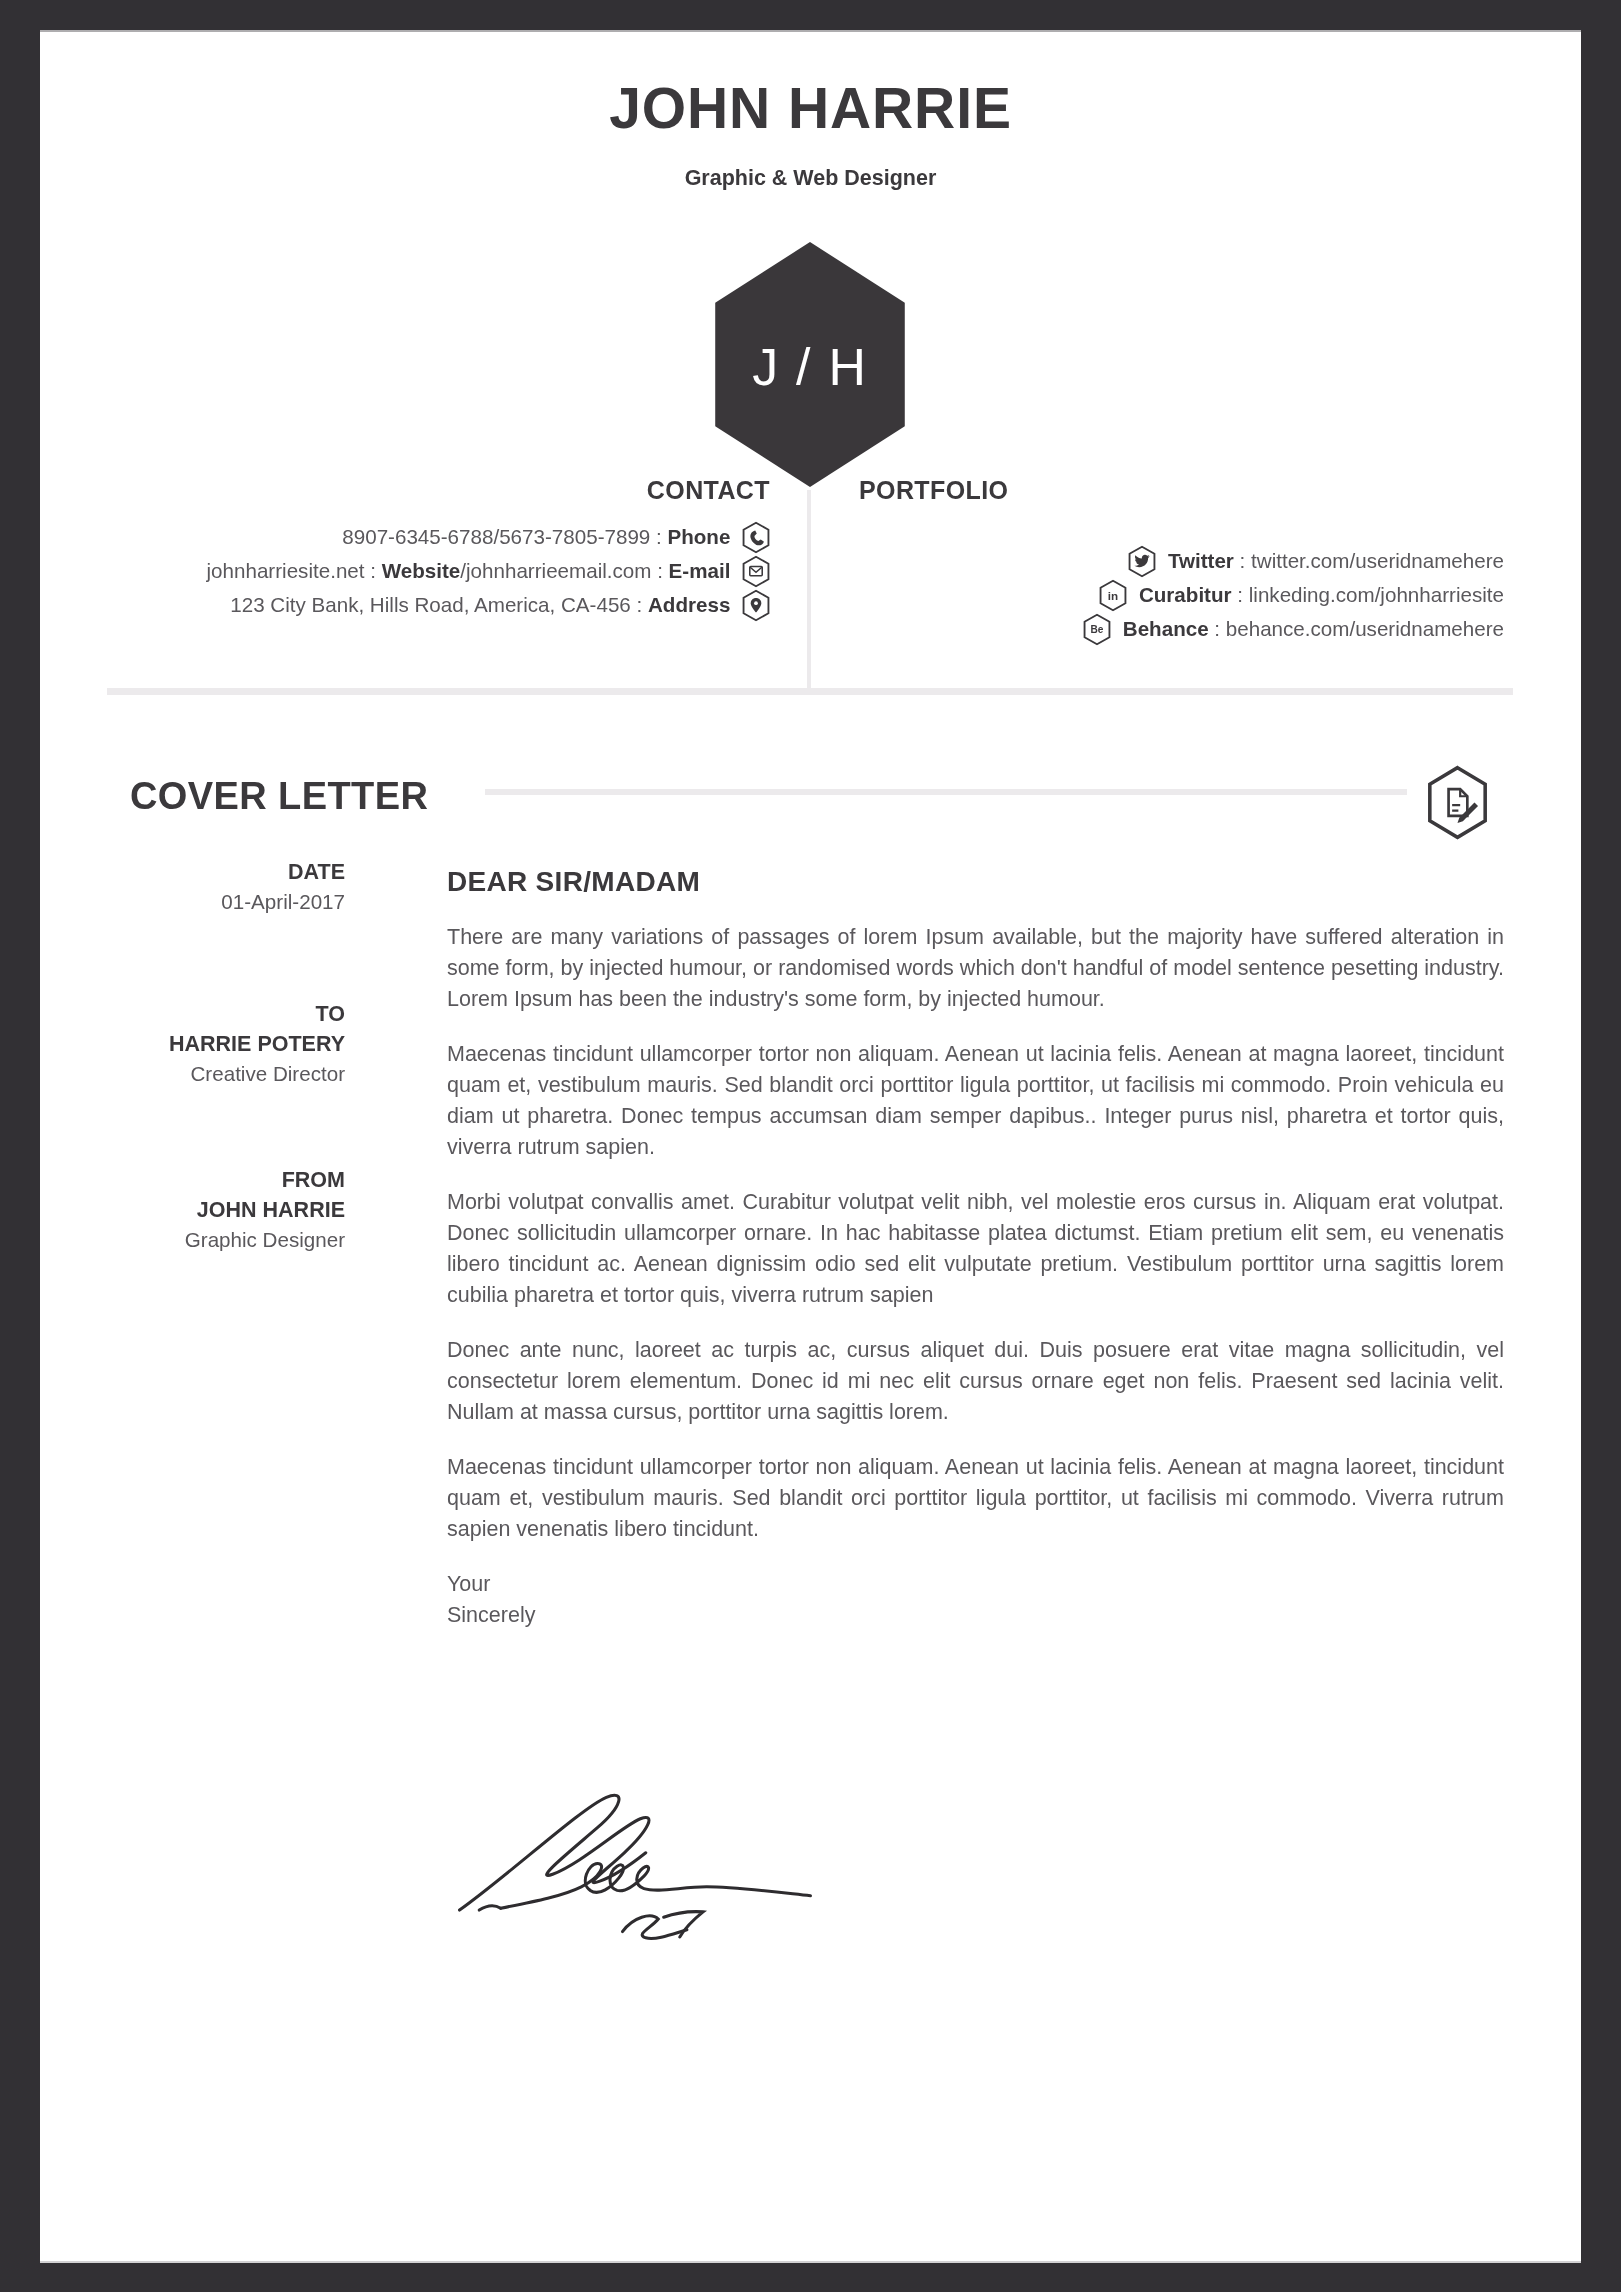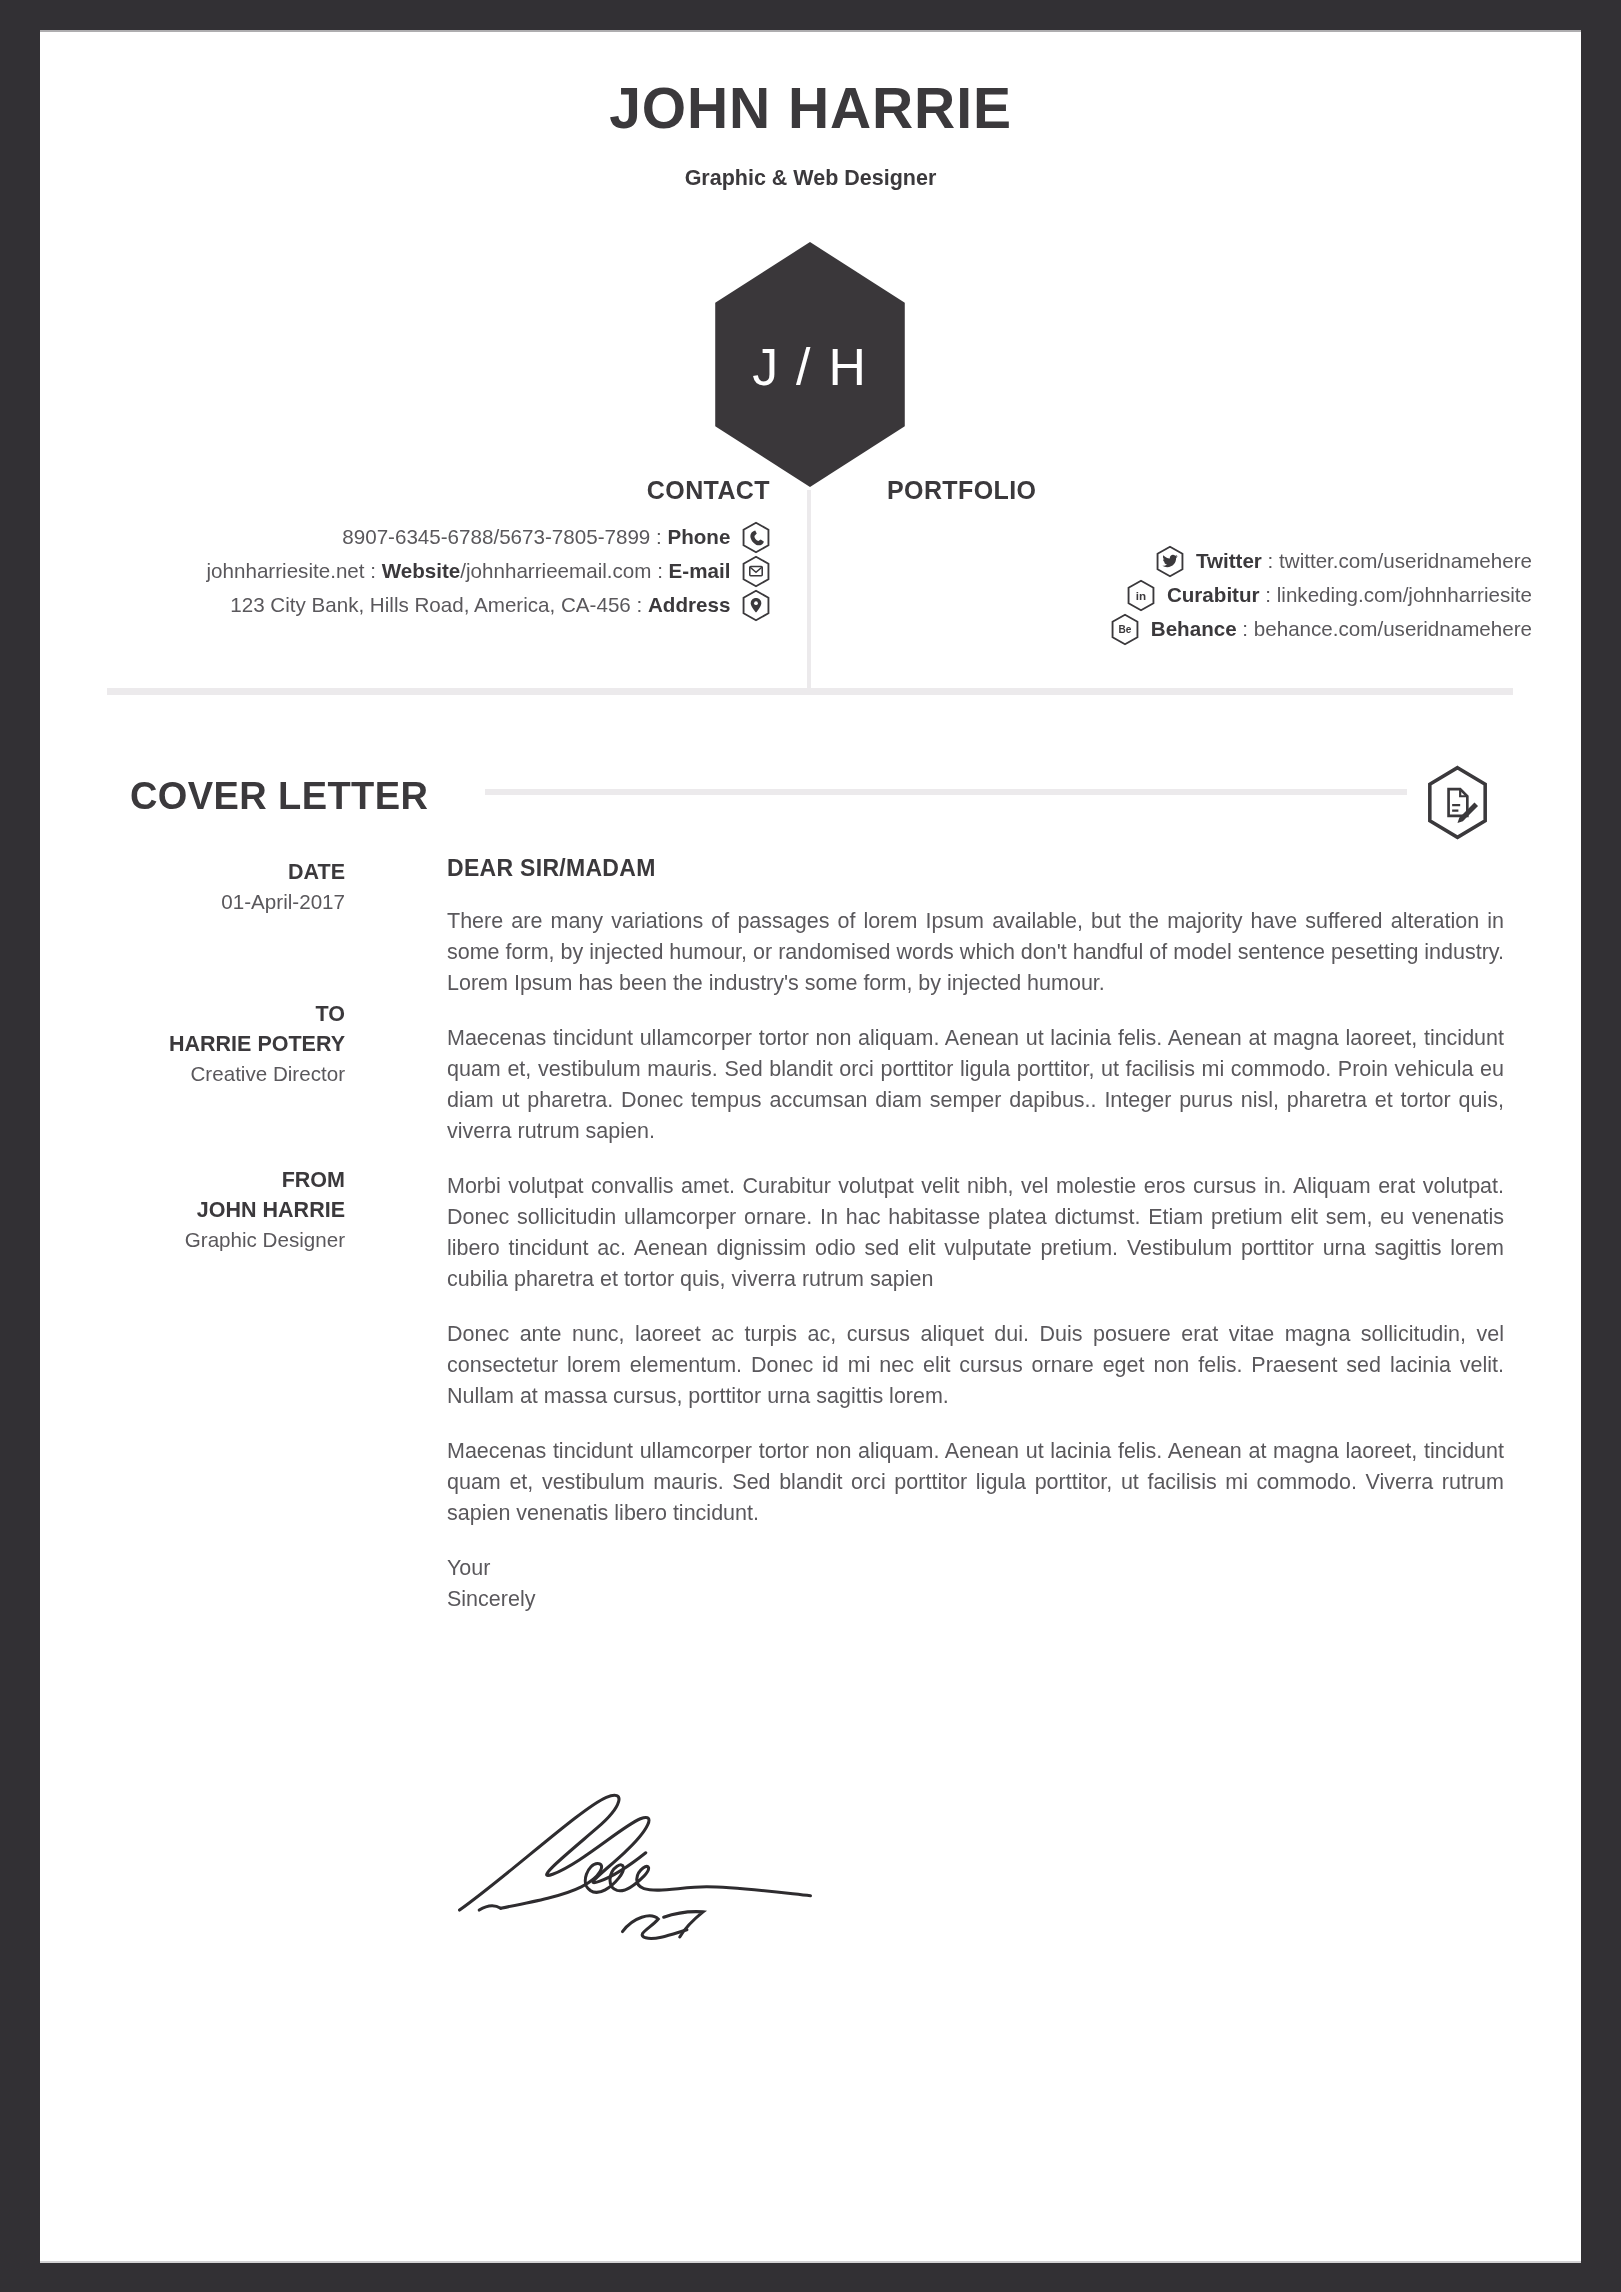--- a/index.html
+++ b/index.html
@@ -22,21 +22,21 @@
   .subtitle{position:absolute;top:136px;left:0;right:0;text-align:center;
     font-size:21.5px;font-weight:700;color:var(--ink,#3b393c);line-height:1;}
   .logo{position:absolute;top:210px;left:675px;width:190px;height:245px;}
   
   .sec-head{font-size:25px;font-weight:800;letter-spacing:0.4px;color:var(--ink,#3b393c);line-height:1;margin:0;}
   .contact-block{position:absolute;top:446px;left:67px;width:663px;text-align:right;}
   .contact-block .sec-head{margin-bottom:17px;}
   .c-row{display:flex;justify-content:flex-end;align-items:center;gap:11.6px;height:34px;
     font-size:20.6px;color:var(--body,#5a585c);}
   .c-row .b{color:var(--ink,#3b393c);}
-  .portfolio-block{position:absolute;top:446px;left:847px;width:645px;text-align:left;}
+  .portfolio-block{position:absolute;top:446px;left:819px;width:645px;text-align:left;}
   .portfolio-block .sec-head{margin-bottom:41px;}
   .p-row{display:flex;justify-content:flex-end;align-items:center;gap:11.6px;height:34px;
     font-size:20.6px;color:var(--body,#5a585c);}
   .p-row .b{color:var(--ink,#3b393c);}
   .hex-icon{width:28px;height:33px;flex:0 0 auto;}
   .vdivider{position:absolute;left:767px;top:458px;width:3.6px;height:200px;background:var(--line,#eceaec);}
   .hdivider{position:absolute;left:67px;top:656px;width:1406px;height:7.2px;background:var(--line,#eceaec);}
   
   .cover-title{position:absolute;left:90px;top:745px;font-size:38px;font-weight:800;
     letter-spacing:0.4px;color:var(--ink,#3b393c);line-height:1;}
@@ -45,22 +45,22 @@
   
   .side{position:absolute;left:54px;width:251px;text-align:right;line-height:30px;font-size:20.6px;color:var(--body,#5a585c);}
   .side .lbl{font-size:21.5px;font-weight:800;color:var(--ink,#3b393c);}
   .side .nm{font-size:21.5px;font-weight:800;color:var(--ink,#3b393c);}
   .side-date{top:825px;}
   .side-to{top:967px;}
   .side-from{top:1133px;}
   
   .body-col{position:absolute;left:407px;top:825px;width:1057px;
     font-size:21.5px;line-height:31px;text-align:justify;color:var(--body,#5a585c);}
-  .greeting{font-size:23px;font-weight:700;letter-spacing:0.3px;color:var(--ink,#3b393c);
-    margin:0 0 26px 0;text-align:left;line-height:1;}
+  .greeting{font-size:28px;font-weight:700;letter-spacing:0.3px;color:var(--ink,#3b393c);
+    margin:11px 0 26px 0;text-align:left;line-height:1;}
   .body-col p{margin:0 0 24px 0;}
   .closing{text-align:left;margin-top:8px;}
   .signature{position:absolute;left:407px;top:1742px;width:376px;height:188px;}
   .defs{position:absolute;width:0;height:0;overflow:hidden;}
 </style>
 </head>
 <body>
 
 <svg class="defs" aria-hidden="true">
   <defs>

